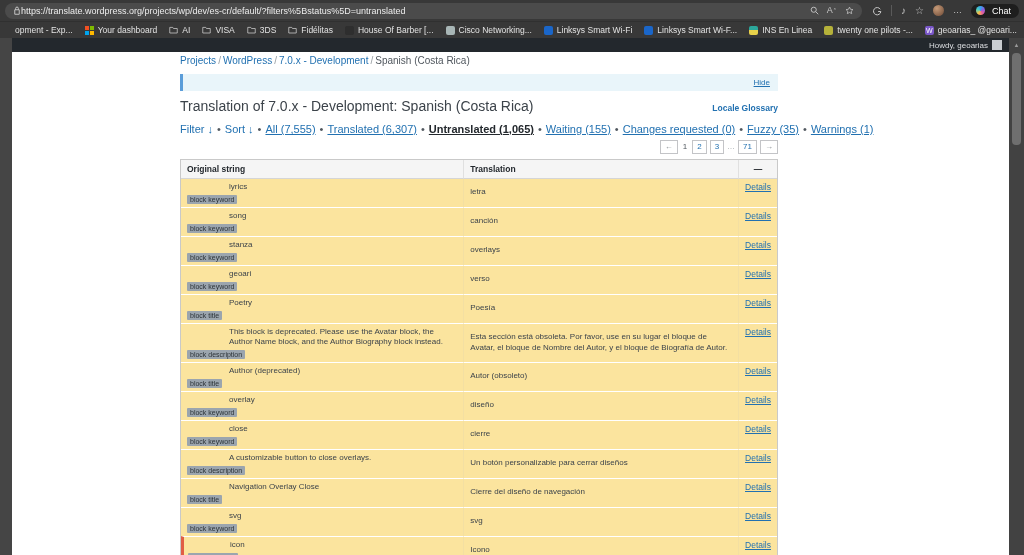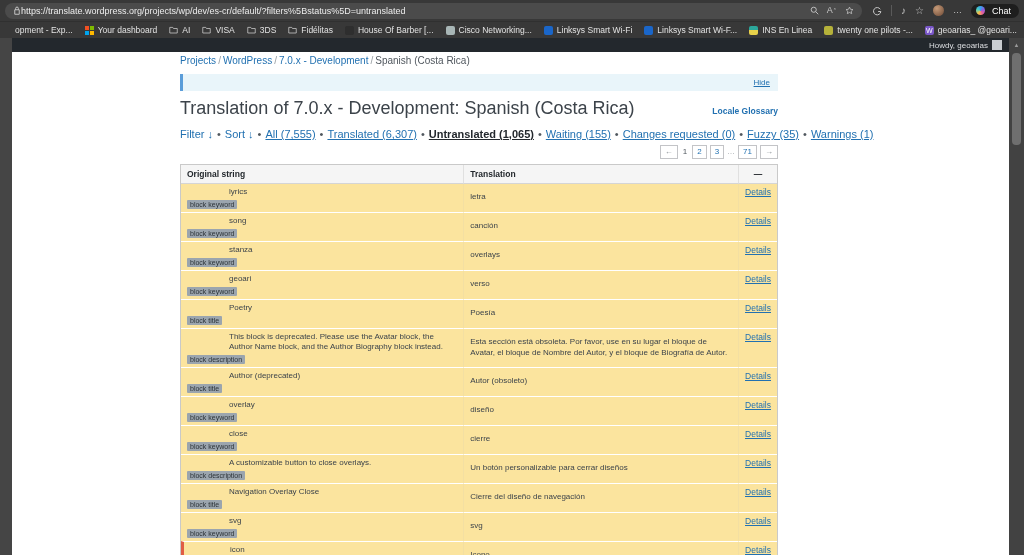--- a/index.html
+++ b/index.html
@@ -55,21 +55,21 @@
   .breadcrumb a { color:#2271b1; text-decoration:none; }
   .bc-sep { color:#9aa0a5; margin:0 2px; }
   .bc-last { color:#50575e; }
 
   .notice { margin-top:8px; background:#e9f5fa; border-left:3px solid #5b9dd9;
             padding:4px 8px; font-size:8px; color:#3c434a; display:flex; align-items:center; }
   .notice a { color:#2271b1; text-decoration:underline; }
   .notice .hide-link { margin-left:auto; }
 
   .title-row { margin-top:7px; display:flex; align-items:baseline; }
-  .page-title { font-size:18px; font-weight:400; color:#3c434a; }
+  .page-title { font-size:14px; font-weight:400; color:#3c434a; }
   .glossary-link { margin-left:auto; font-size:8.5px; font-weight:bold; color:#2271b1; text-decoration:none; }
 
   .filters-row { margin-top:9px; font-size:11px; color:#50575e; display:flex; align-items:center;
                  flex-wrap:nowrap; gap:4px; white-space:nowrap; }
   .filters-row a { color:#2271b1; text-decoration:none; }
   .filters-row a.f-link { text-decoration:underline; }
   .filters-row a.active { color:#23282d; font-weight:bold; }
   .sep { color:#50575e; }
 
   .pagination { margin-top:5px; display:flex; justify-content:flex-end; align-items:center;

